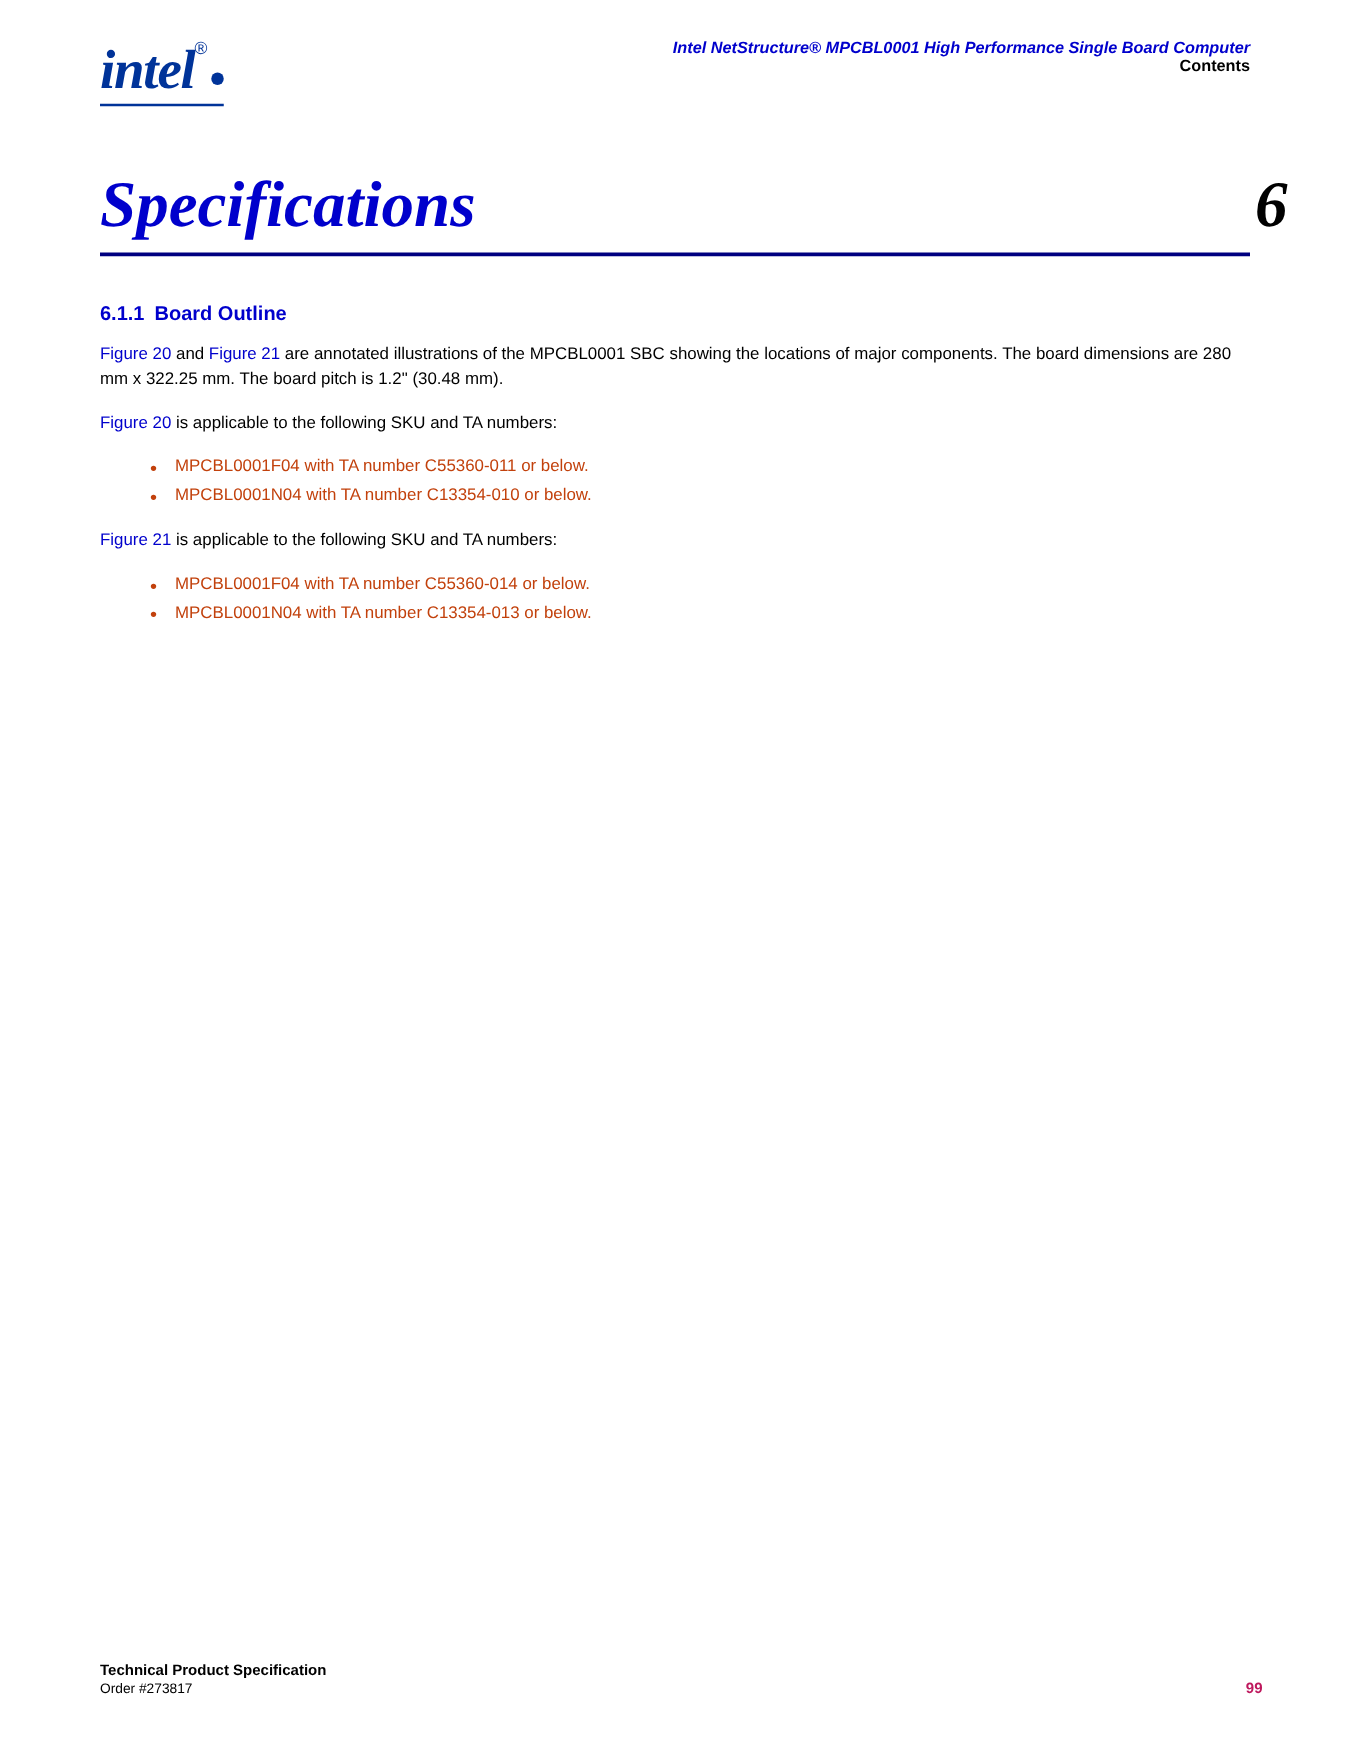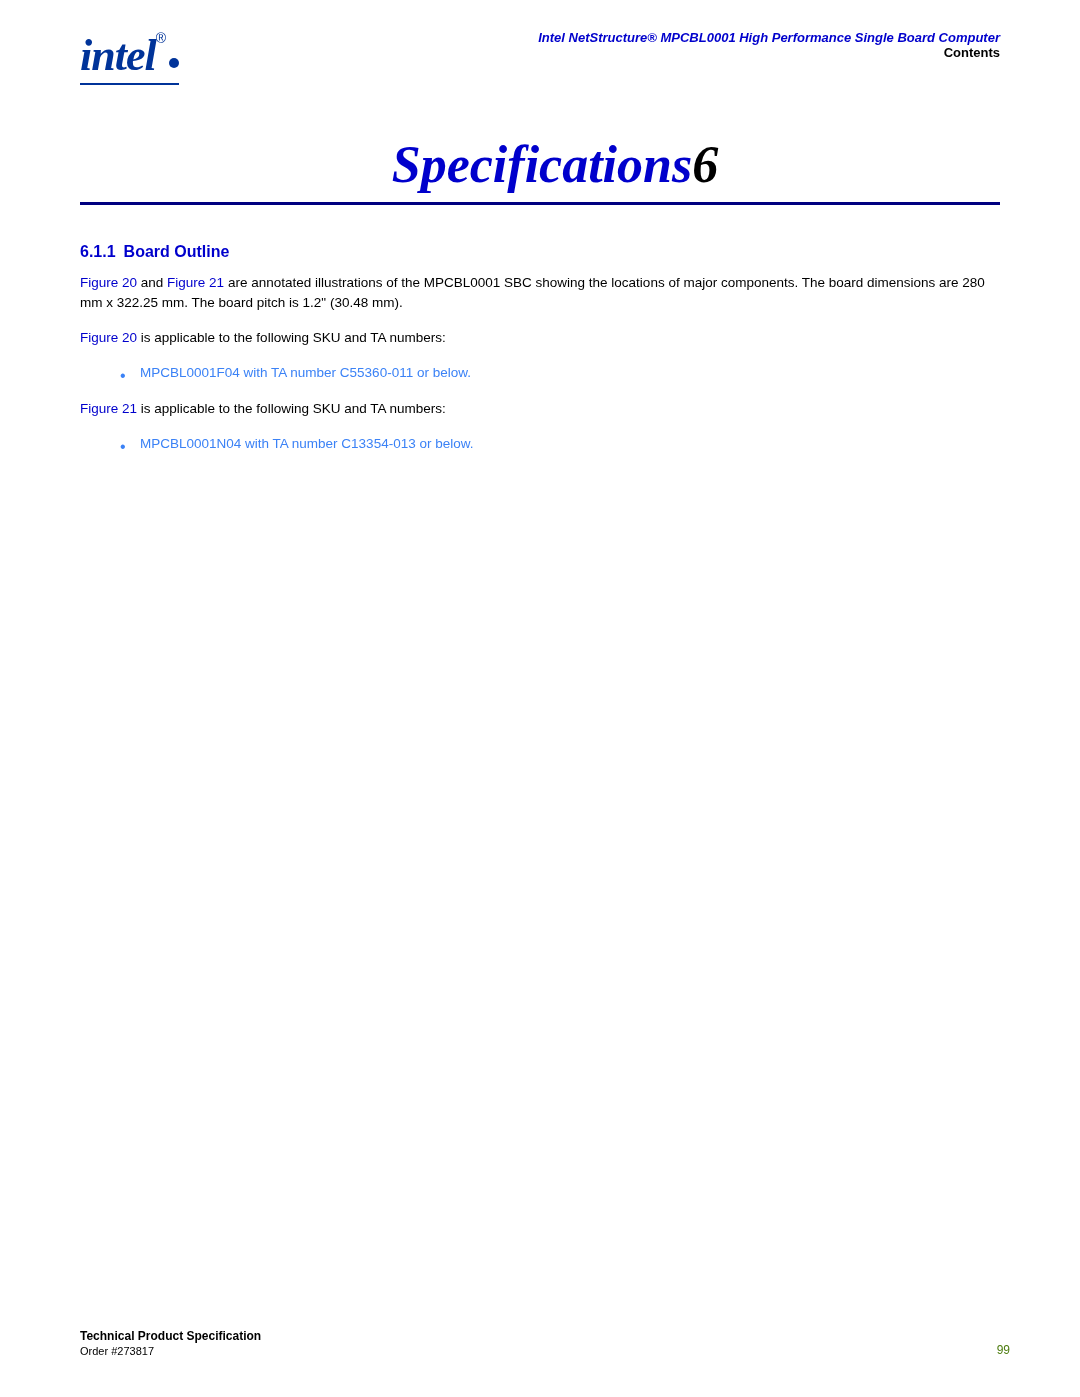--- a/index.html
+++ b/index.html
@@ -50,21 +50,21 @@
       font-size: 13px;
       font-weight: bold;
       color: #000000;
       margin-top: 0;
     }
 
     
     .chapter-title-area {
       padding: 30px 40px 0 80px;
       display: flex;
-      justify-content: center;
+      justify-content: space-between;
       align-items: flex-end;
     }
 
     .chapter-title {
       font-size: 52px;
       font-style: italic;
       font-weight: bold;
       color: #0000cc;
       font-family: 'Times New Roman', serif;
     }
@@ -135,21 +135,21 @@
       text-decoration: none;
     }
 
     .bullet-list {
       list-style: none;
       margin: 6px 0 14px 60px;
     }
 
     .bullet-list li {
       font-size: 13.5px;
-      color: #3b82f6;
+      color: #c2410c;
       line-height: 1.7;
       position: relative;
     }
 
     .bullet-list li::before {
       content: "•";
       position: absolute;
       left: -20px;
       font-size: 16px;
     }
@@ -174,22 +174,22 @@
       font-weight: bold;
     }
 
     .footer-left .footer-order {
       font-size: 11px;
       margin-top: 2px;
     }
 
     .footer-right {
       font-size: 12px;
-      color: #4d7c0f;
-      font-weight: normal;
+      color: #be185d;
+      font-weight: bold;
       text-align: right;
     }
 
     
     .intel-logo-container {
       display: flex;
       flex-direction: column;
       align-items: flex-start;
     }
 
@@ -267,27 +267,29 @@
     <p class="body-text">
       <a class="link-text">Figure 20</a><span> and </span><a class="link-text">Figure 21</a><span> are annotated illustrations of the MPCBL0001 SBC showing the locations of major components. The board dimensions are 280 mm x 322.25 mm. The board pitch is 1.2" (30.48 mm).</span>
     </p>
 
     <p class="body-text">
       <a class="link-text">Figure 20</a><span> is applicable to the following SKU and TA numbers:</span>
     </p>
 
     <ul class="bullet-list">
       <li>MPCBL0001F04 with TA number C55360-011 or below.</li>
+      <li>MPCBL0001N04 with TA number C13354-010 or below.</li>
     </ul>
 
     <p class="body-text">
       <a class="link-text">Figure 21</a><span> is applicable to the following SKU and TA numbers:</span>
     </p>
 
     <ul class="bullet-list">
+      <li>MPCBL0001F04 with TA number C55360-014 or below.</li>
       <li>MPCBL0001N04 with TA number C13354-013 or below.</li>
     </ul>
 
   </div>
 
   <div class="footer">
     <div class="footer-left">
       <div class="footer-title">Technical Product Specification</div>
       <div class="footer-order">Order #273817</div>
     </div>

